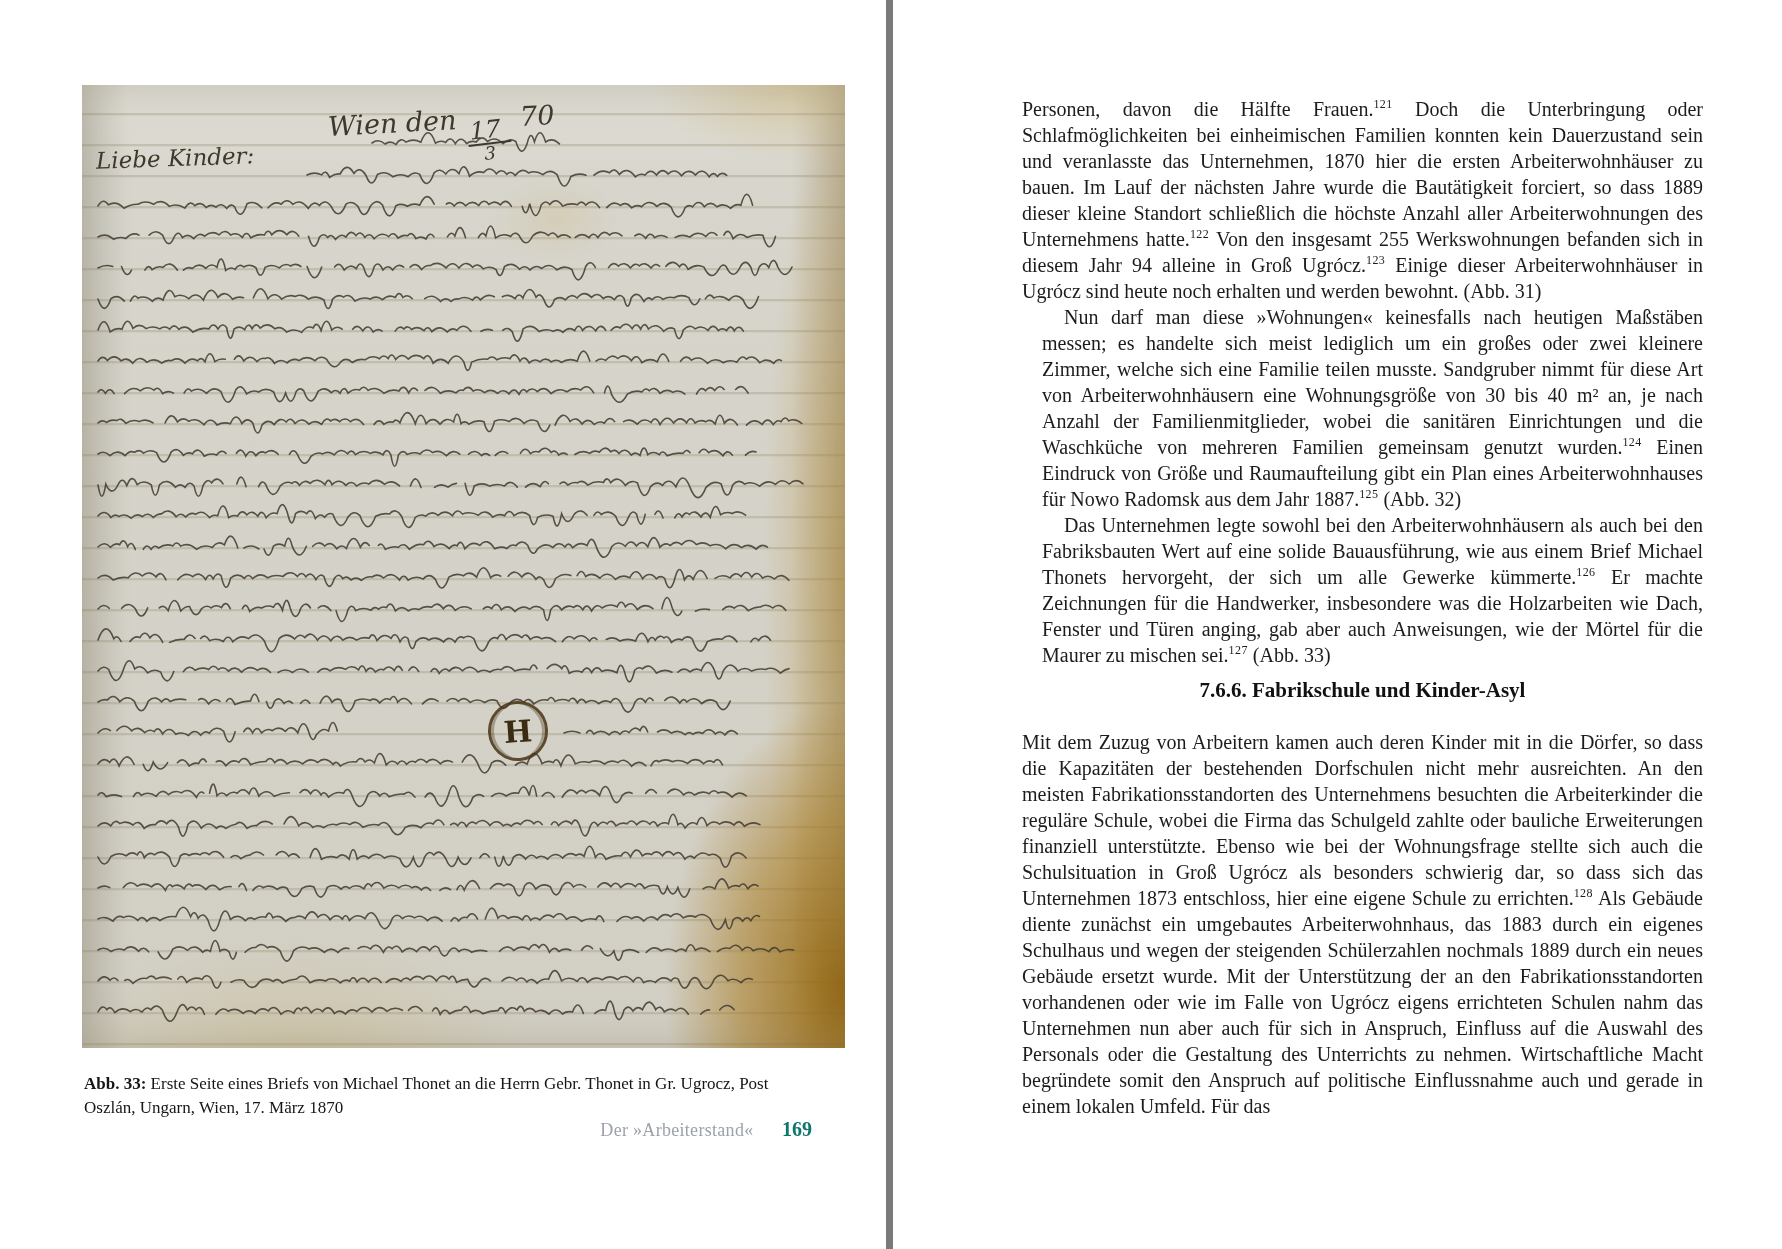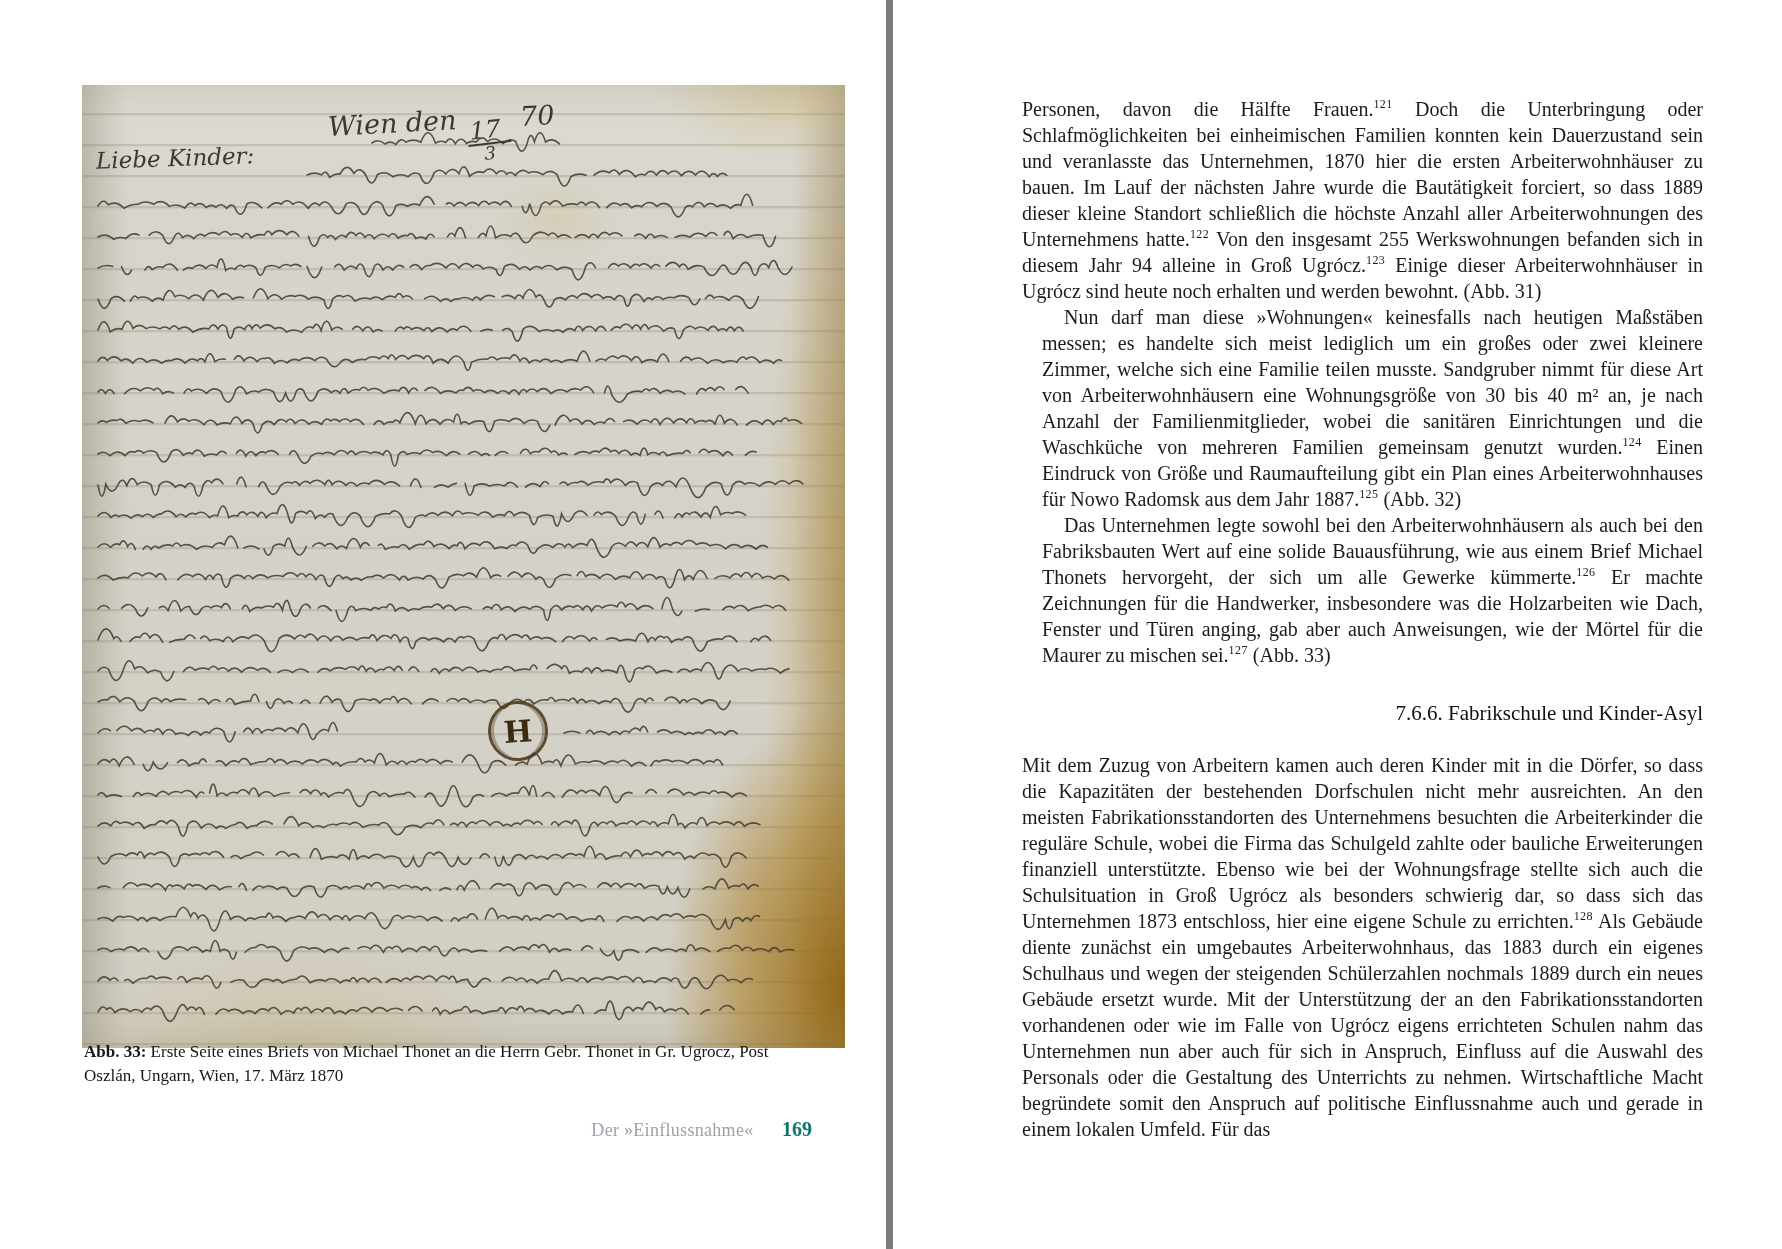--- a/index.html
+++ b/index.html
@@ -39,39 +39,39 @@
   .letter-salutation{
     position:absolute;left:14px;top:60px;font-family:"DejaVu Serif",serif;font-style:italic;
     font-size:23px;color:#3e382e;transform:rotate(-2deg);white-space:nowrap;
   }
   .circled-h{
     position:absolute;left:406px;top:616px;width:54px;height:54px;border-radius:50%;
     border:3px solid rgba(72,52,20,0.85);display:flex;align-items:center;justify-content:center;
     font-family:"DejaVu Serif",serif;font-weight:bold;font-size:30px;color:#3a2c12;
     transform:rotate(-4deg);box-shadow:inset 4px 0 0 -1px rgba(72,52,20,0.35), inset -4px 0 0 -1px rgba(72,52,20,0.35);
   }
-  .caption{position:absolute;left:84px;top:1040px;width:690px;font-size:17px;line-height:23.5px;color:#161616;}
+  .caption{position:absolute;left:84px;top:1072px;width:690px;font-size:17px;line-height:23.5px;color:#161616;}
   .caption b{font-weight:bold;}
   .page-footer{position:absolute;font-size:18px;}
   .footer-left{left:82px;top:1118px;width:730px;text-align:right;}
   .footer-label{color:var(--footer-label,#9ca2aa);letter-spacing:0.3px;}
   .page-num{font-weight:bold;color:#0f766e;font-size:20px;}
   .footer-left .page-num{margin-left:24px;}
 
   
   .right-page{position:absolute;left:893px;top:0;width:889px;height:957px;}
   .body-text{
     position:absolute;left:129px;top:96px;width:681px;
     font-size:20px;line-height:26px;text-align:justify;color:#1c1c1c;
     hyphens:auto;-webkit-hyphens:auto;
   }
   .body-text p{margin:0;}
   .body-text p.indent{text-indent:22px;margin-left:20px;}
   .body-text sup{font-size:0.60em;line-height:0;vertical-align:super;letter-spacing:0.4px;}
-  .body-text h2{font-size:21px;line-height:26px;margin:32px 0 26px 0;font-weight:normal;color:#111;text-align:right;}
+  .body-text h2{font-size:21px;line-height:26px;margin:9px 0 26px 0;font-weight:bold;color:#111;text-align:center;}
 </style>
 </head>
 <body>
 
 <div class="spread">
 
   <div class="left-page">
 
     <div class="letter">
       <svg class="hw" id="hw-svg" viewBox="0 0 763 963" preserveAspectRatio="none">
@@ -119,21 +119,21 @@
       <div class="letter-salutation">Liebe Kinder:</div>
 
       <div class="circled-h">H</div>
     </div>
 
     <div class="caption">
       <b>Abb. 33:</b><span> Erste Seite eines Briefs von Michael Thonet an die Herrn Gebr. Thonet in Gr. Ugrocz, Post Oszlán, Ungarn, Wien, 17. März 1870</span>
     </div>
 
     <div class="page-footer footer-left">
-      <span class="footer-label">Der »Einflussnahme«</span>
+      <span class="footer-label">Der »Arbeiterstand«</span>
       <span class="page-num">169</span>
     </div>
   </div>
 
   <div class="divider"></div>
 
   <div class="right-page">
     <div class="body-text">
         <p>Personen, davon die Hälfte Frauen.<sup>121</sup> Doch die Unterbringung oder Schlafmöglichkeiten bei einheimischen Familien konnten kein Dauerzustand sein und veranlasste das Unternehmen, 1870 hier die ersten Arbeiterwohnhäuser zu bauen. Im Lauf der nächsten Jahre wurde die Bautätigkeit forciert, so dass 1889 dieser kleine Standort schließlich die höchste Anzahl aller Arbeiterwohnungen des Unternehmens hatte.<sup>122</sup> Von den insgesamt 255 Werkswohnungen befanden sich in diesem Jahr 94 alleine in Groß Ugrócz.<sup>123</sup> Einige dieser Arbeiterwohnhäuser in Ugrócz sind heute noch erhalten und werden bewohnt. (Abb. 31)</p>
         <p class="indent">Nun darf man diese »Wohnungen« keinesfalls nach heutigen Maßstäben messen; es handelte sich meist lediglich um ein großes oder zwei kleinere Zimmer, welche sich eine Familie teilen musste. Sandgruber nimmt für diese Art von Arbeiterwohnhäusern eine Wohnungsgröße von 30 bis 40 m² an, je nach Anzahl der Familienmitglieder, wobei die sanitären Einrichtungen und die Waschküche von mehreren Familien gemeinsam genutzt wurden.<sup>124</sup> Einen Eindruck von Größe und Raumaufteilung gibt ein Plan eines Arbeiterwohnhauses für Nowo Radomsk aus dem Jahr 1887.<sup>125</sup> (Abb. 32)</p>

